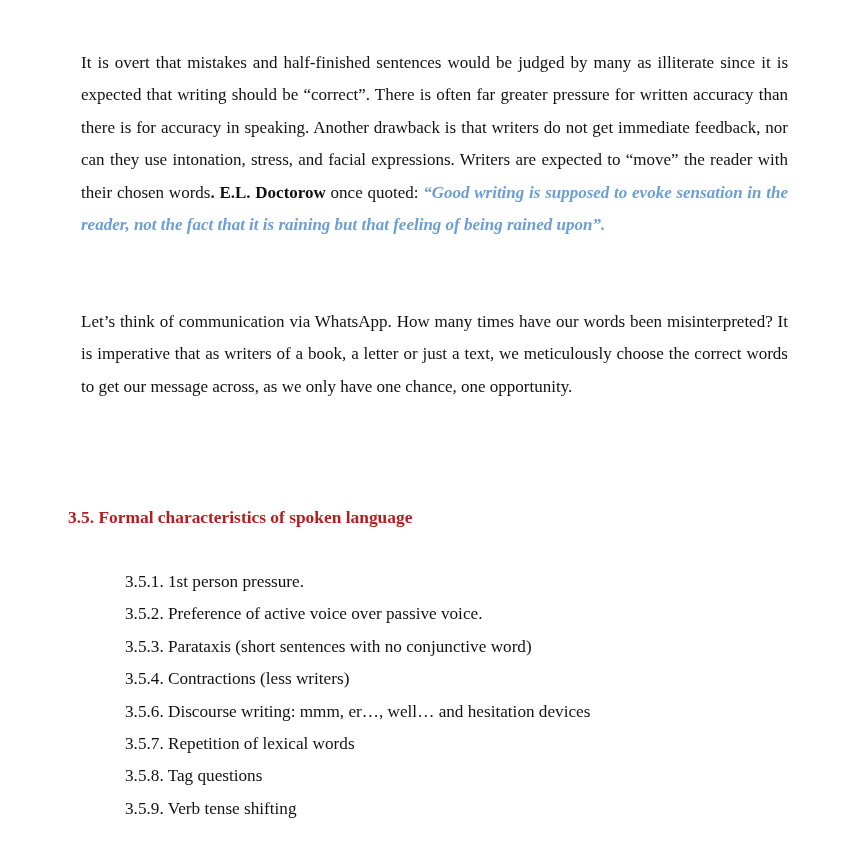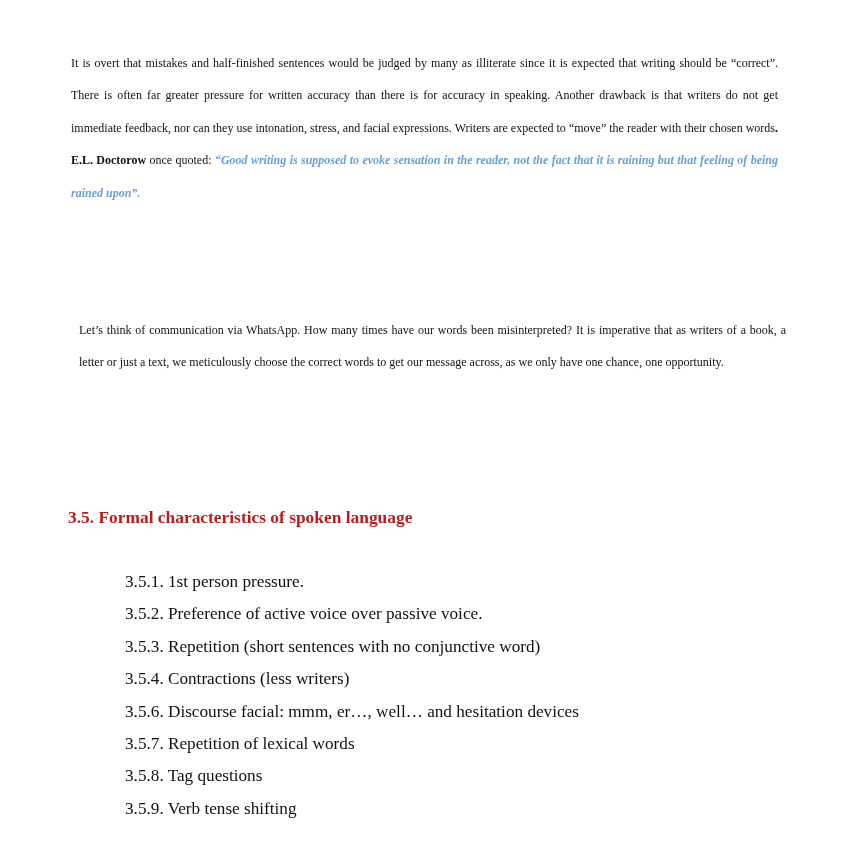--- a/index.html
+++ b/index.html
@@ -16,23 +16,23 @@
       color: #111111;
     }
     .page {
       position: absolute;
       left: 68px;
       top: 0;
       width: 707px;
     }
     .para {
       position: absolute;
-      left: 3px;
+      left: 13px;
       width: 707px;
-      font-size: 12px;
+      font-size: 17px;
       line-height: 32.4px;
       text-align: justify;
       text-align-last: left;
     }
     .p1 { top: 47px; }
     .p2 { top: 306px; }
     .bold { font-weight: bold; }
     .quote {
       font-weight: bold;
       font-style: italic;
@@ -62,28 +62,28 @@
       white-space: nowrap;
     }
   </style>
 </head>
 <body>
 
 <div class="page">
 
   <p class="para p1" style="margin:0;"><span>It is overt that mistakes and half-finished sentences would be judged by many as illiterate since it is expected that writing should be “correct”. There is often far greater pressure for written accuracy than there is for accuracy in speaking. Another drawback is that writers do not get immediate feedback, nor can they use intonation, stress, and facial expressions. Writers are expected to “move” the reader with their chosen words</span><span class="bold">. E.L. Doctorow</span><span> once quoted: </span><span class="quote">“Good writing is supposed to evoke sensation in the reader, not the fact that it is raining but that feeling of being rained upon”.</span></p>
 
-  <p class="para p2" style="margin:8px;">Let’s think of communication via WhatsApp. How many times have our words been misinterpreted? It is imperative that as writers of a book, a letter or just a text, we meticulously choose the correct words to get our message across, as we only have one chance, one opportunity.</p>
+  <p class="para p2" style="margin:0;">Let’s think of communication via WhatsApp. How many times have our words been misinterpreted? It is imperative that as writers of a book, a letter or just a text, we meticulously choose the correct words to get our message across, as we only have one chance, one opportunity.</p>
 
   <div class="heading">3.5. Formal characteristics of spoken language</div>
 
   <ul class="list">
     <li>3.5.1. 1st person pressure.</li>
     <li>3.5.2. Preference of active voice over passive voice.</li>
-    <li>3.5.3. Repetition (short sentences with no conjunctive word)</li>
+    <li>3.5.3. Parataxis (short sentences with no conjunctive word)</li>
     <li>3.5.4. Contractions (less writers)</li>
-    <li>3.5.6. Discourse facial: mmm, er…, well… and hesitation devices</li>
+    <li>3.5.6. Discourse writing: mmm, er…, well… and hesitation devices</li>
     <li>3.5.7. Repetition of lexical words</li>
     <li>3.5.8. Tag questions</li>
     <li>3.5.9. Verb tense shifting</li>
   </ul>
 
 </div>
 
 </body></html>

